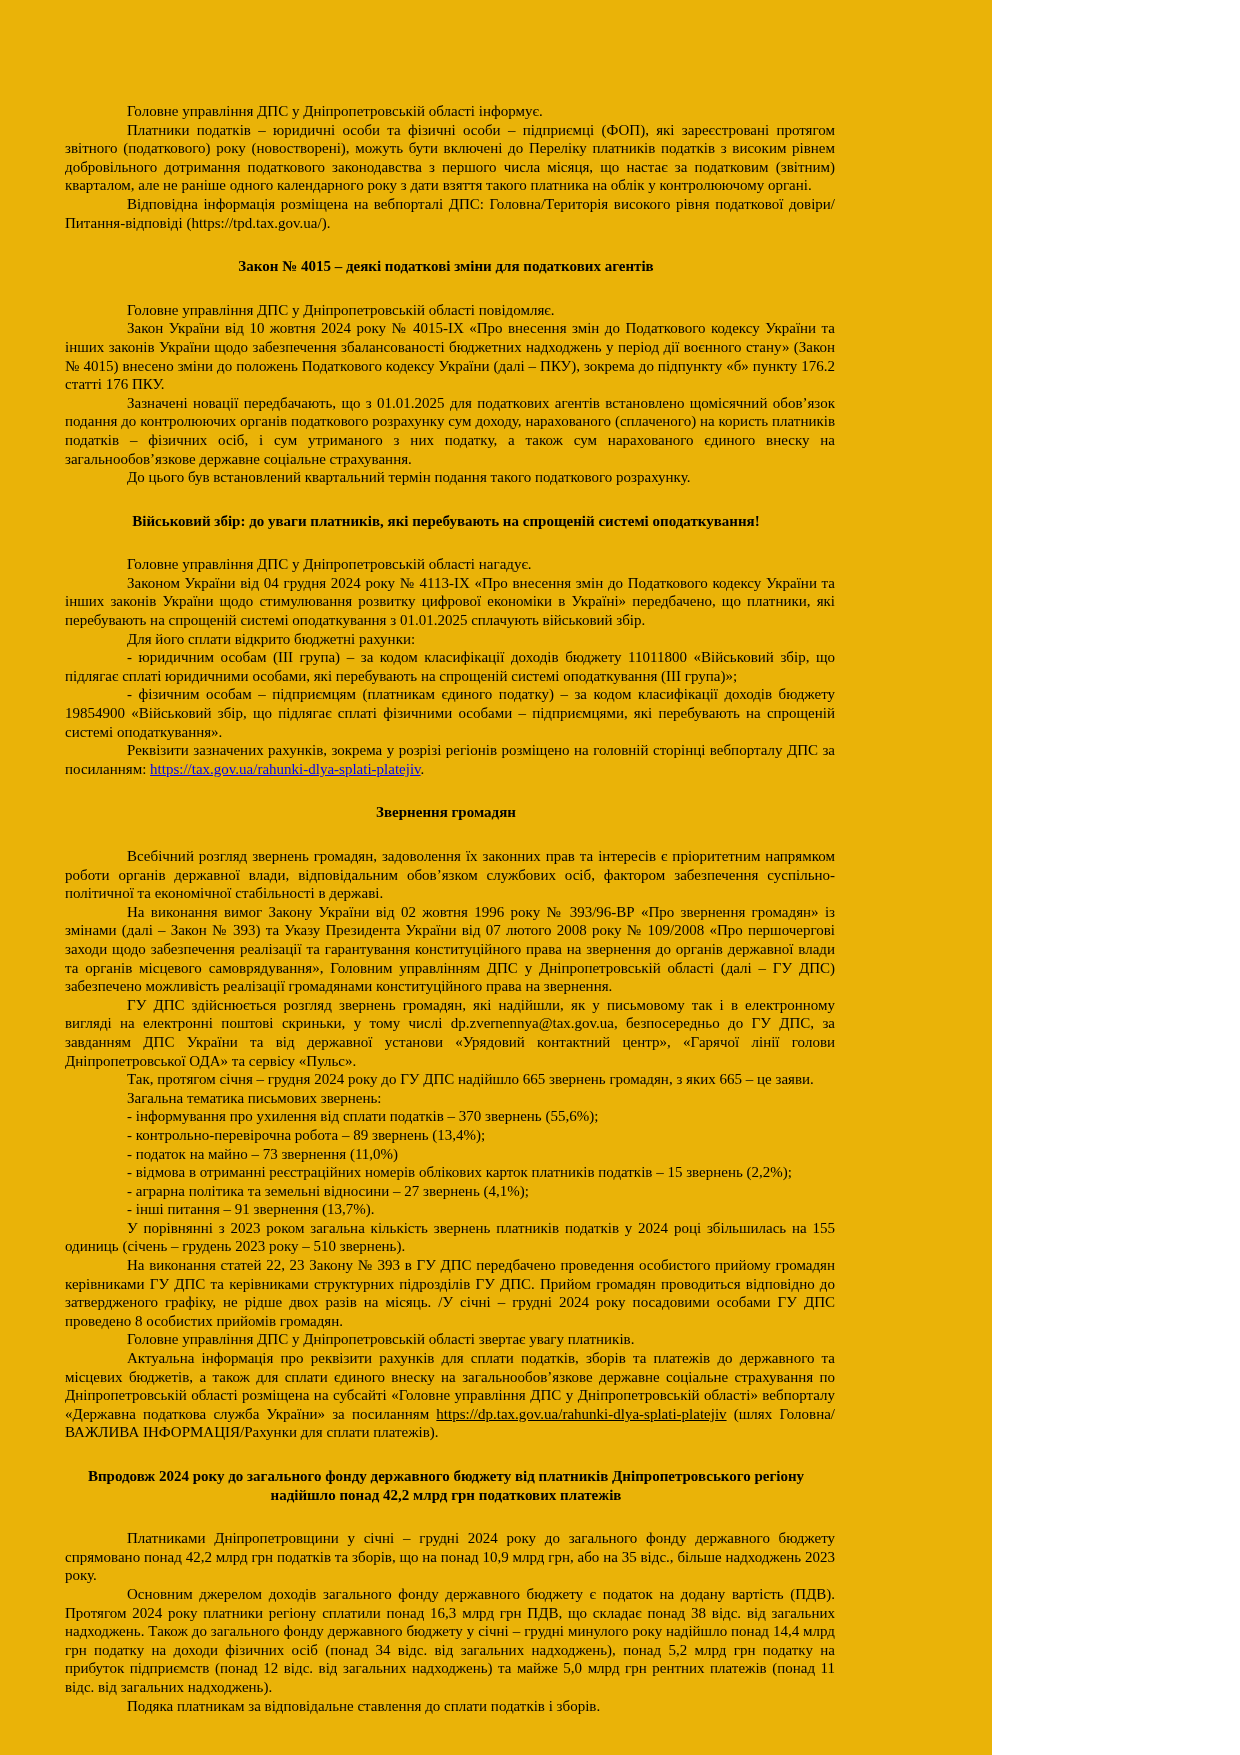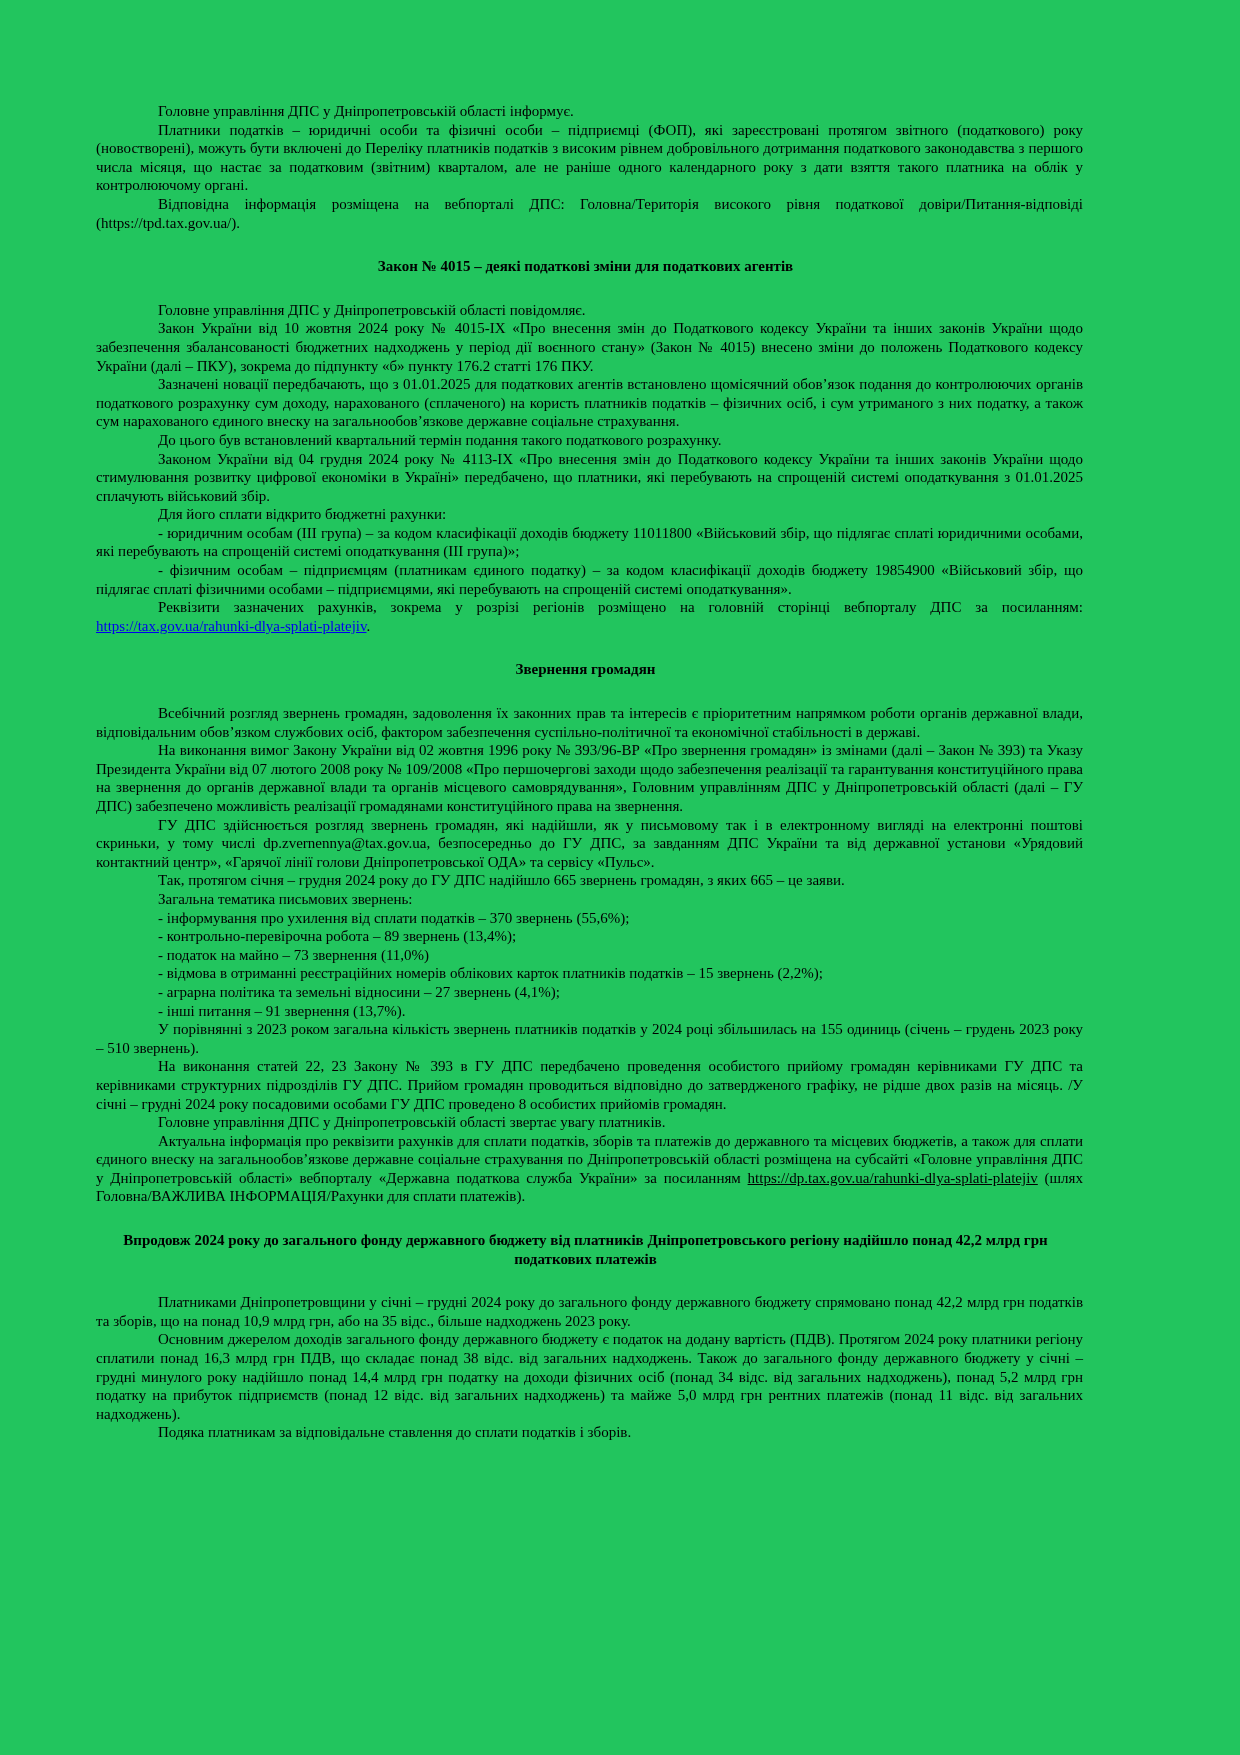--- a/index.html
+++ b/index.html
@@ -2,25 +2,25 @@
 <html><head>
 <meta charset="utf-8">
 <style>
   html, body {
     margin: 0;
     padding: 0;
     background: #ffffff;
   }
   .page {
     position: relative;
-    width: 1240px;
+    width: 992px;
     height: 1755px;
-    background: #22c55e;
+    background: #eab308;
     box-sizing: border-box;
-    padding: 102px 157px 40px 96px;
+    padding: 102px 157px 40px 65px;
     overflow: hidden;
   }
   .doc {
     font-family: "Liberation Serif", "DejaVu Serif", serif;
     font-size: 15px;
     line-height: 18.6px;
     color: #000000;
   }
   p.para {
     margin: 0;
@@ -49,20 +49,22 @@
 <div class="page">
   <div class="doc" id="doc">
       <p class="para">Головне управління ДПС у Дніпропетровській області інформує.</p>
       <p class="para">Платники податків – юридичні особи та фізичні особи – підприємці (ФОП), які зареєстровані протягом звітного (податкового) року (новостворені), можуть бути включені до Переліку платників податків з високим рівнем добровільного дотримання податкового законодавства з першого числа місяця, що настає за податковим (звітним) кварталом, але не раніше одного календарного року з дати взяття такого платника на облік у контролюючому органі.</p>
       <p class="para">Відповідна інформація розміщена на вебпорталі ДПС: Головна/Територія високого рівня податкової довіри/Питання-відповіді (https://tpd.tax.gov.ua/).</p>
       <p class="heading">Закон № 4015 – деякі податкові зміни для податкових агентів</p>
       <p class="para">Головне управління ДПС у Дніпропетровській області повідомляє.</p>
       <p class="para">Закон України від 10 жовтня 2024 року № 4015-IX «Про внесення змін до Податкового кодексу України та інших законів України щодо забезпечення збалансованості бюджетних надходжень у період дії воєнного стану» (Закон № 4015) внесено зміни до положень Податкового кодексу України (далі – ПКУ), зокрема до підпункту «б» пункту 176.2 статті 176 ПКУ.</p>
       <p class="para">Зазначені новації передбачають, що з 01.01.2025 для податкових агентів встановлено щомісячний обов’язок подання до контролюючих органів податкового розрахунку сум доходу, нарахованого (сплаченого) на користь платників податків – фізичних осіб, і сум утриманого з них податку, а також сум нарахованого єдиного внеску на загальнообов’язкове державне соціальне страхування.</p>
       <p class="para">До цього був встановлений квартальний термін подання такого податкового розрахунку.</p>
+      <p class="heading">Військовий збір: до уваги платників, які перебувають на спрощеній системі оподаткування!</p>
+      <p class="para">Головне управління ДПС у Дніпропетровській області нагадує.</p>
       <p class="para">Законом України від 04 грудня 2024 року № 4113-IX «Про внесення змін до Податкового кодексу України та інших законів України щодо стимулювання розвитку цифрової економіки в Україні» передбачено, що платники, які перебувають на спрощеній системі оподаткування з 01.01.2025 сплачують військовий збір.</p>
       <p class="para">Для його сплати відкрито бюджетні рахунки:</p>
       <p class="para">- юридичним особам (ІІІ група) – за кодом класифікації доходів бюджету 11011800 «Військовий збір, що підлягає сплаті юридичними особами, які перебувають на спрощеній системі оподаткування (ІІІ група)»;</p>
       <p class="para">- фізичним особам – підприємцям (платникам єдиного податку) – за кодом класифікації доходів бюджету 19854900 «Військовий збір, що підлягає сплаті фізичними особами – підприємцями, які перебувають на спрощеній системі оподаткування».</p>
       <p class="para"><span>Реквізити зазначених рахунків, зокрема у розрізі регіонів розміщено на головній сторінці вебпорталу ДПС за посиланням: </span><a class="link">https://tax.gov.ua/rahunki-dlya-splati-platejiv</a><span>.</span></p>
       <p class="heading">Звернення громадян</p>
       <p class="para">Всебічний розгляд звернень громадян, задоволення їх законних прав та інтересів є пріоритетним напрямком роботи органів державної влади, відповідальним обов’язком службових осіб, фактором забезпечення суспільно-політичної та економічної стабільності в державі.</p>
       <p class="para">На виконання вимог Закону України від 02 жовтня 1996 року № 393/96-ВР «Про звернення громадян» із змінами (далі – Закон № 393) та Указу Президента України від 07 лютого 2008 року № 109/2008 «Про першочергові заходи щодо забезпечення реалізації та гарантування конституційного права на звернення до органів державної влади та органів місцевого самоврядування», Головним управлінням ДПС у Дніпропетровській області (далі – ГУ ДПС) забезпечено можливість реалізації громадянами конституційного права на звернення.</p>
       <p class="para">ГУ ДПС здійснюється розгляд звернень громадян, які надійшли, як у письмовому так і в електронному вигляді на електронні поштові скриньки, у тому числі dp.zvernennya@tax.gov.ua, безпосередньо до ГУ ДПС, за завданням ДПС України та від державної установи «Урядовий контактний центр», «Гарячої лінії голови Дніпропетровської ОДА» та сервісу «Пульс».</p>
       <p class="para">Так, протягом січня – грудня 2024 року до ГУ ДПС надійшло 665 звернень громадян, з яких 665 – це заяви.</p>

